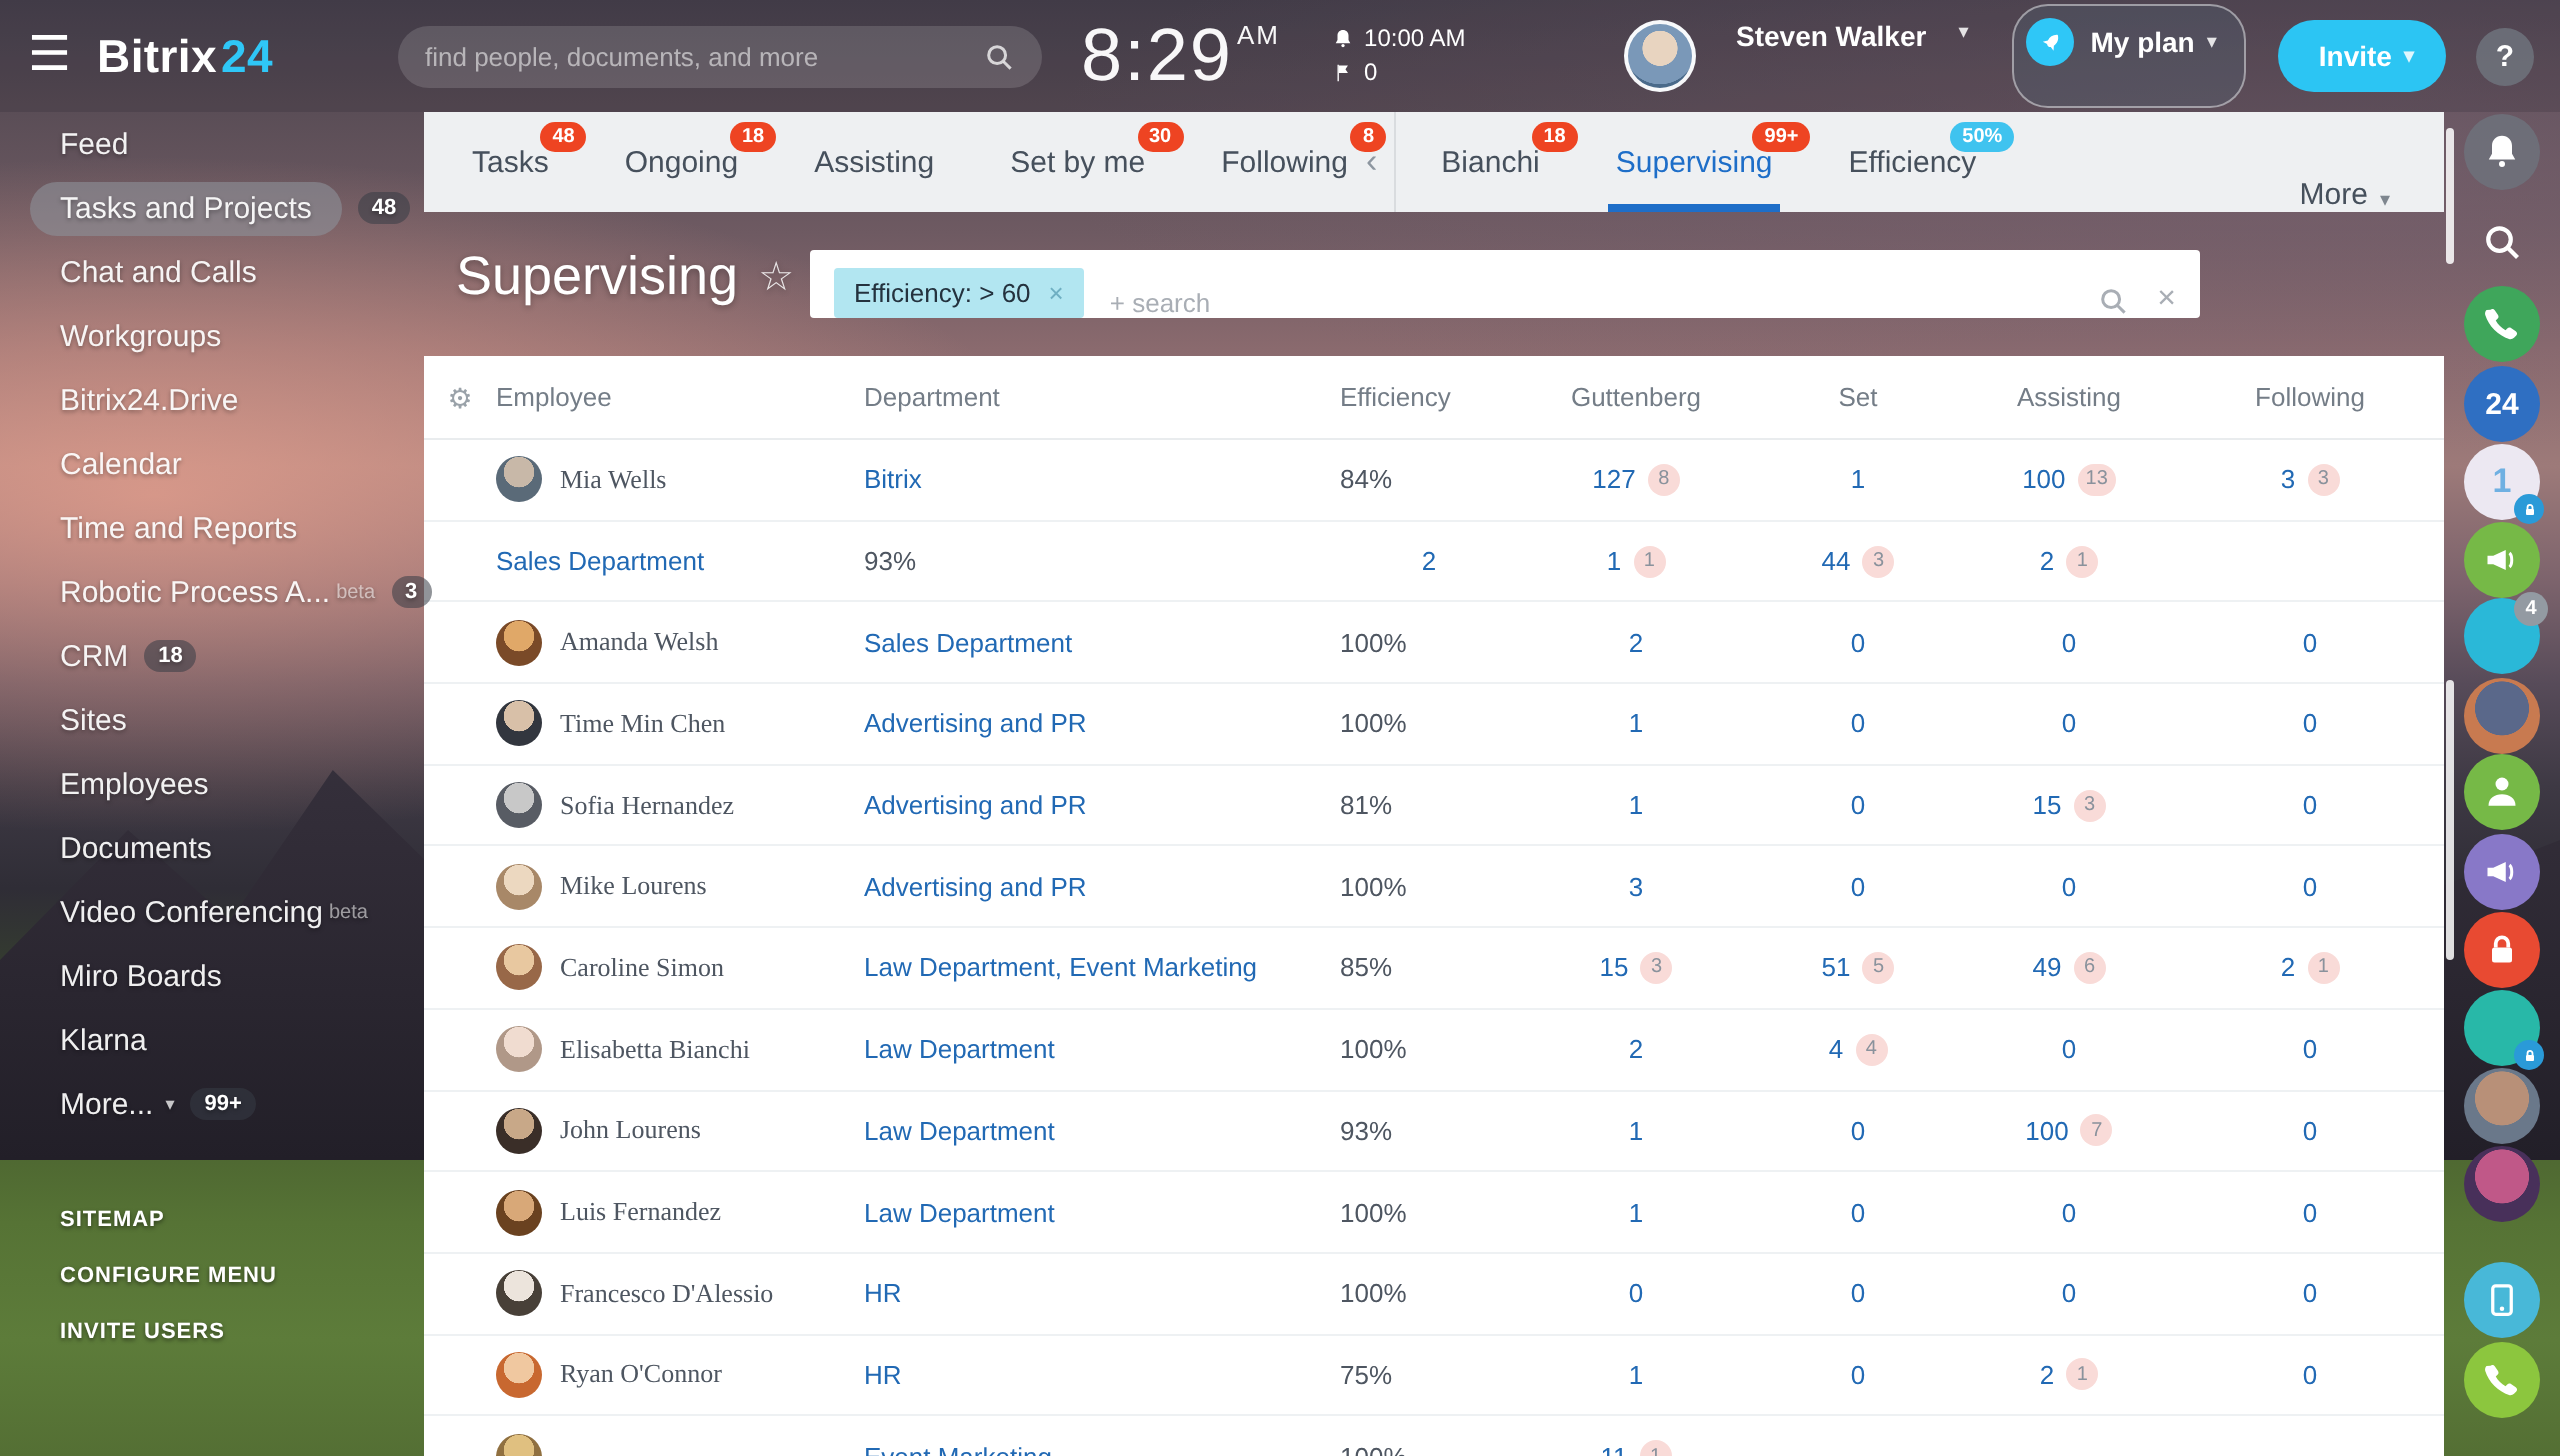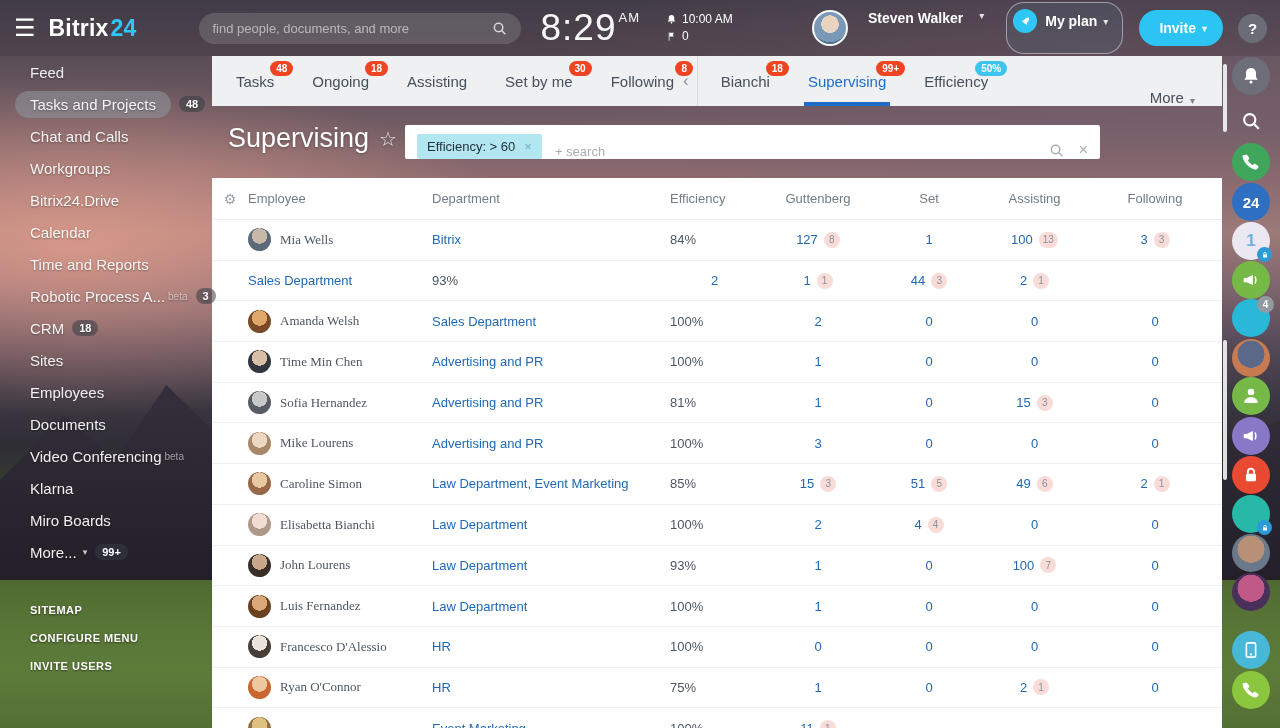--- a/index.html
+++ b/index.html
@@ -244,26 +244,26 @@
         </span>
       </div>
       <div class="side-item">
         <span class="pill">
           <span>Video Conferencing</span>
           <span class="beta-tag">beta</span>
         </span>
       </div>
       <div class="side-item">
         <span class="pill">
+          <span>Miro Boards</span>
+        </span>
+      </div>
+      <div class="side-item">
+        <span class="pill">
           <span>Klarna</span>
-        </span>
-      </div>
-      <div class="side-item">
-        <span class="pill">
-          <span>Miro Boards</span>
         </span>
       </div>
       <div class="side-item">
         <span class="pill">
           <span>More...</span>
         </span>
         <span class="side-caret">▾</span>
         <span class="sbadge">99+</span>
       </div>
     </div>

